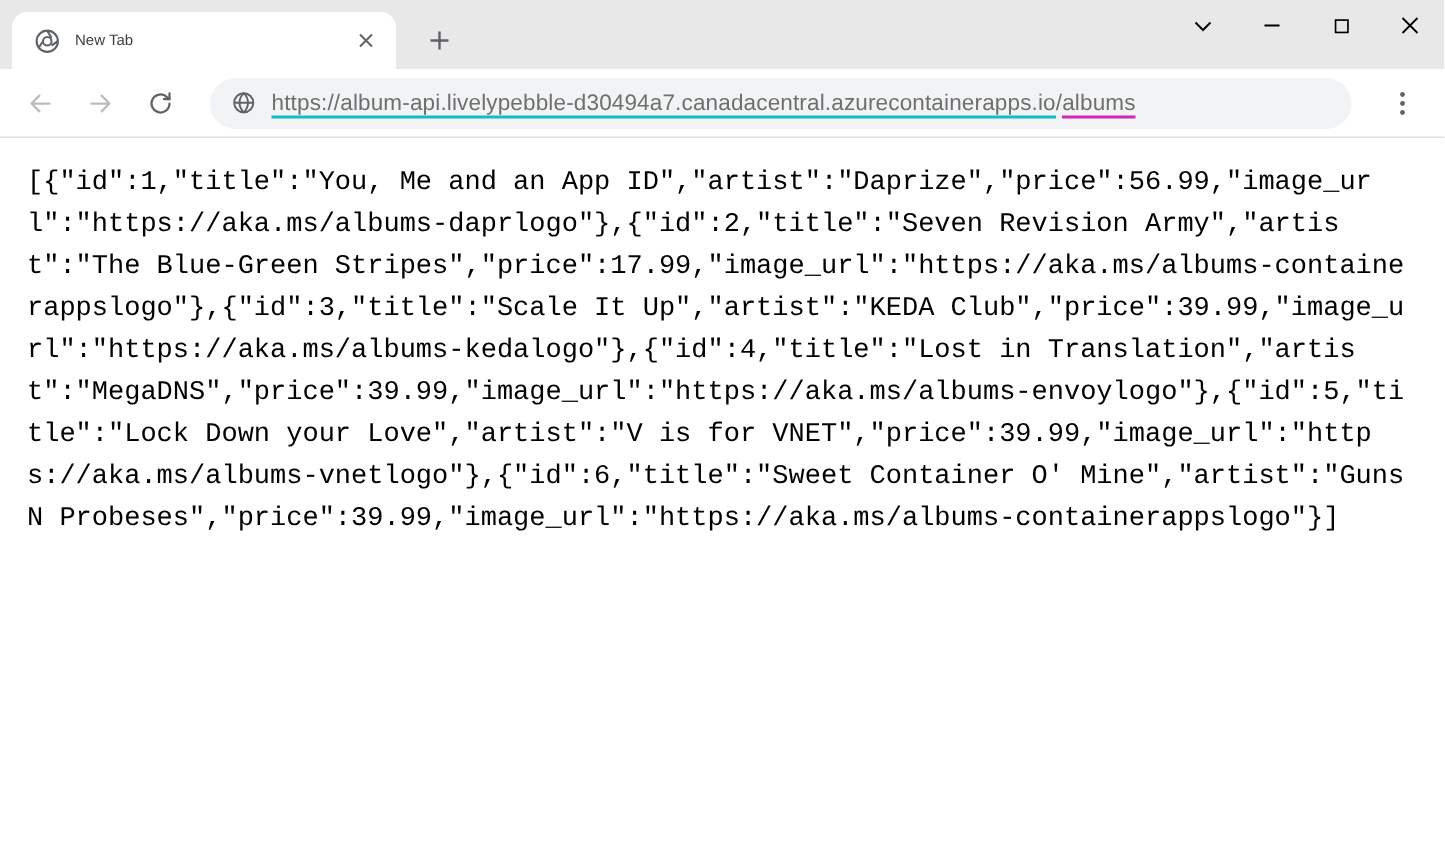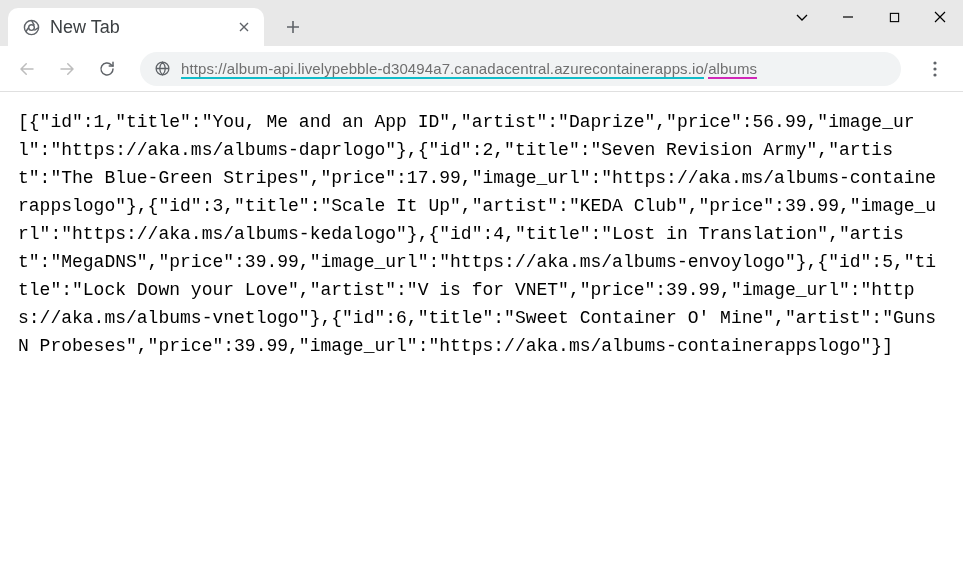--- a/index.html
+++ b/index.html
@@ -29,21 +29,21 @@
       width: 256px;
       gap: 10px;
       position: relative;
     }
     .tab-favicon {
       width: 18px; height: 18px;
       display: flex; align-items: center; justify-content: center;
       color: #5f6368;
     }
     .tab-title {
-      font-size: 18px;
+      font-size: 10px;
       color: #3c4043;
       flex: 1;
       white-space: nowrap;
     }
     .tab-close {
       width: 16px; height: 16px;
       display: flex; align-items: center; justify-content: center;
       color: #5f6368;
       font-size: 14px;
       cursor: pointer;

